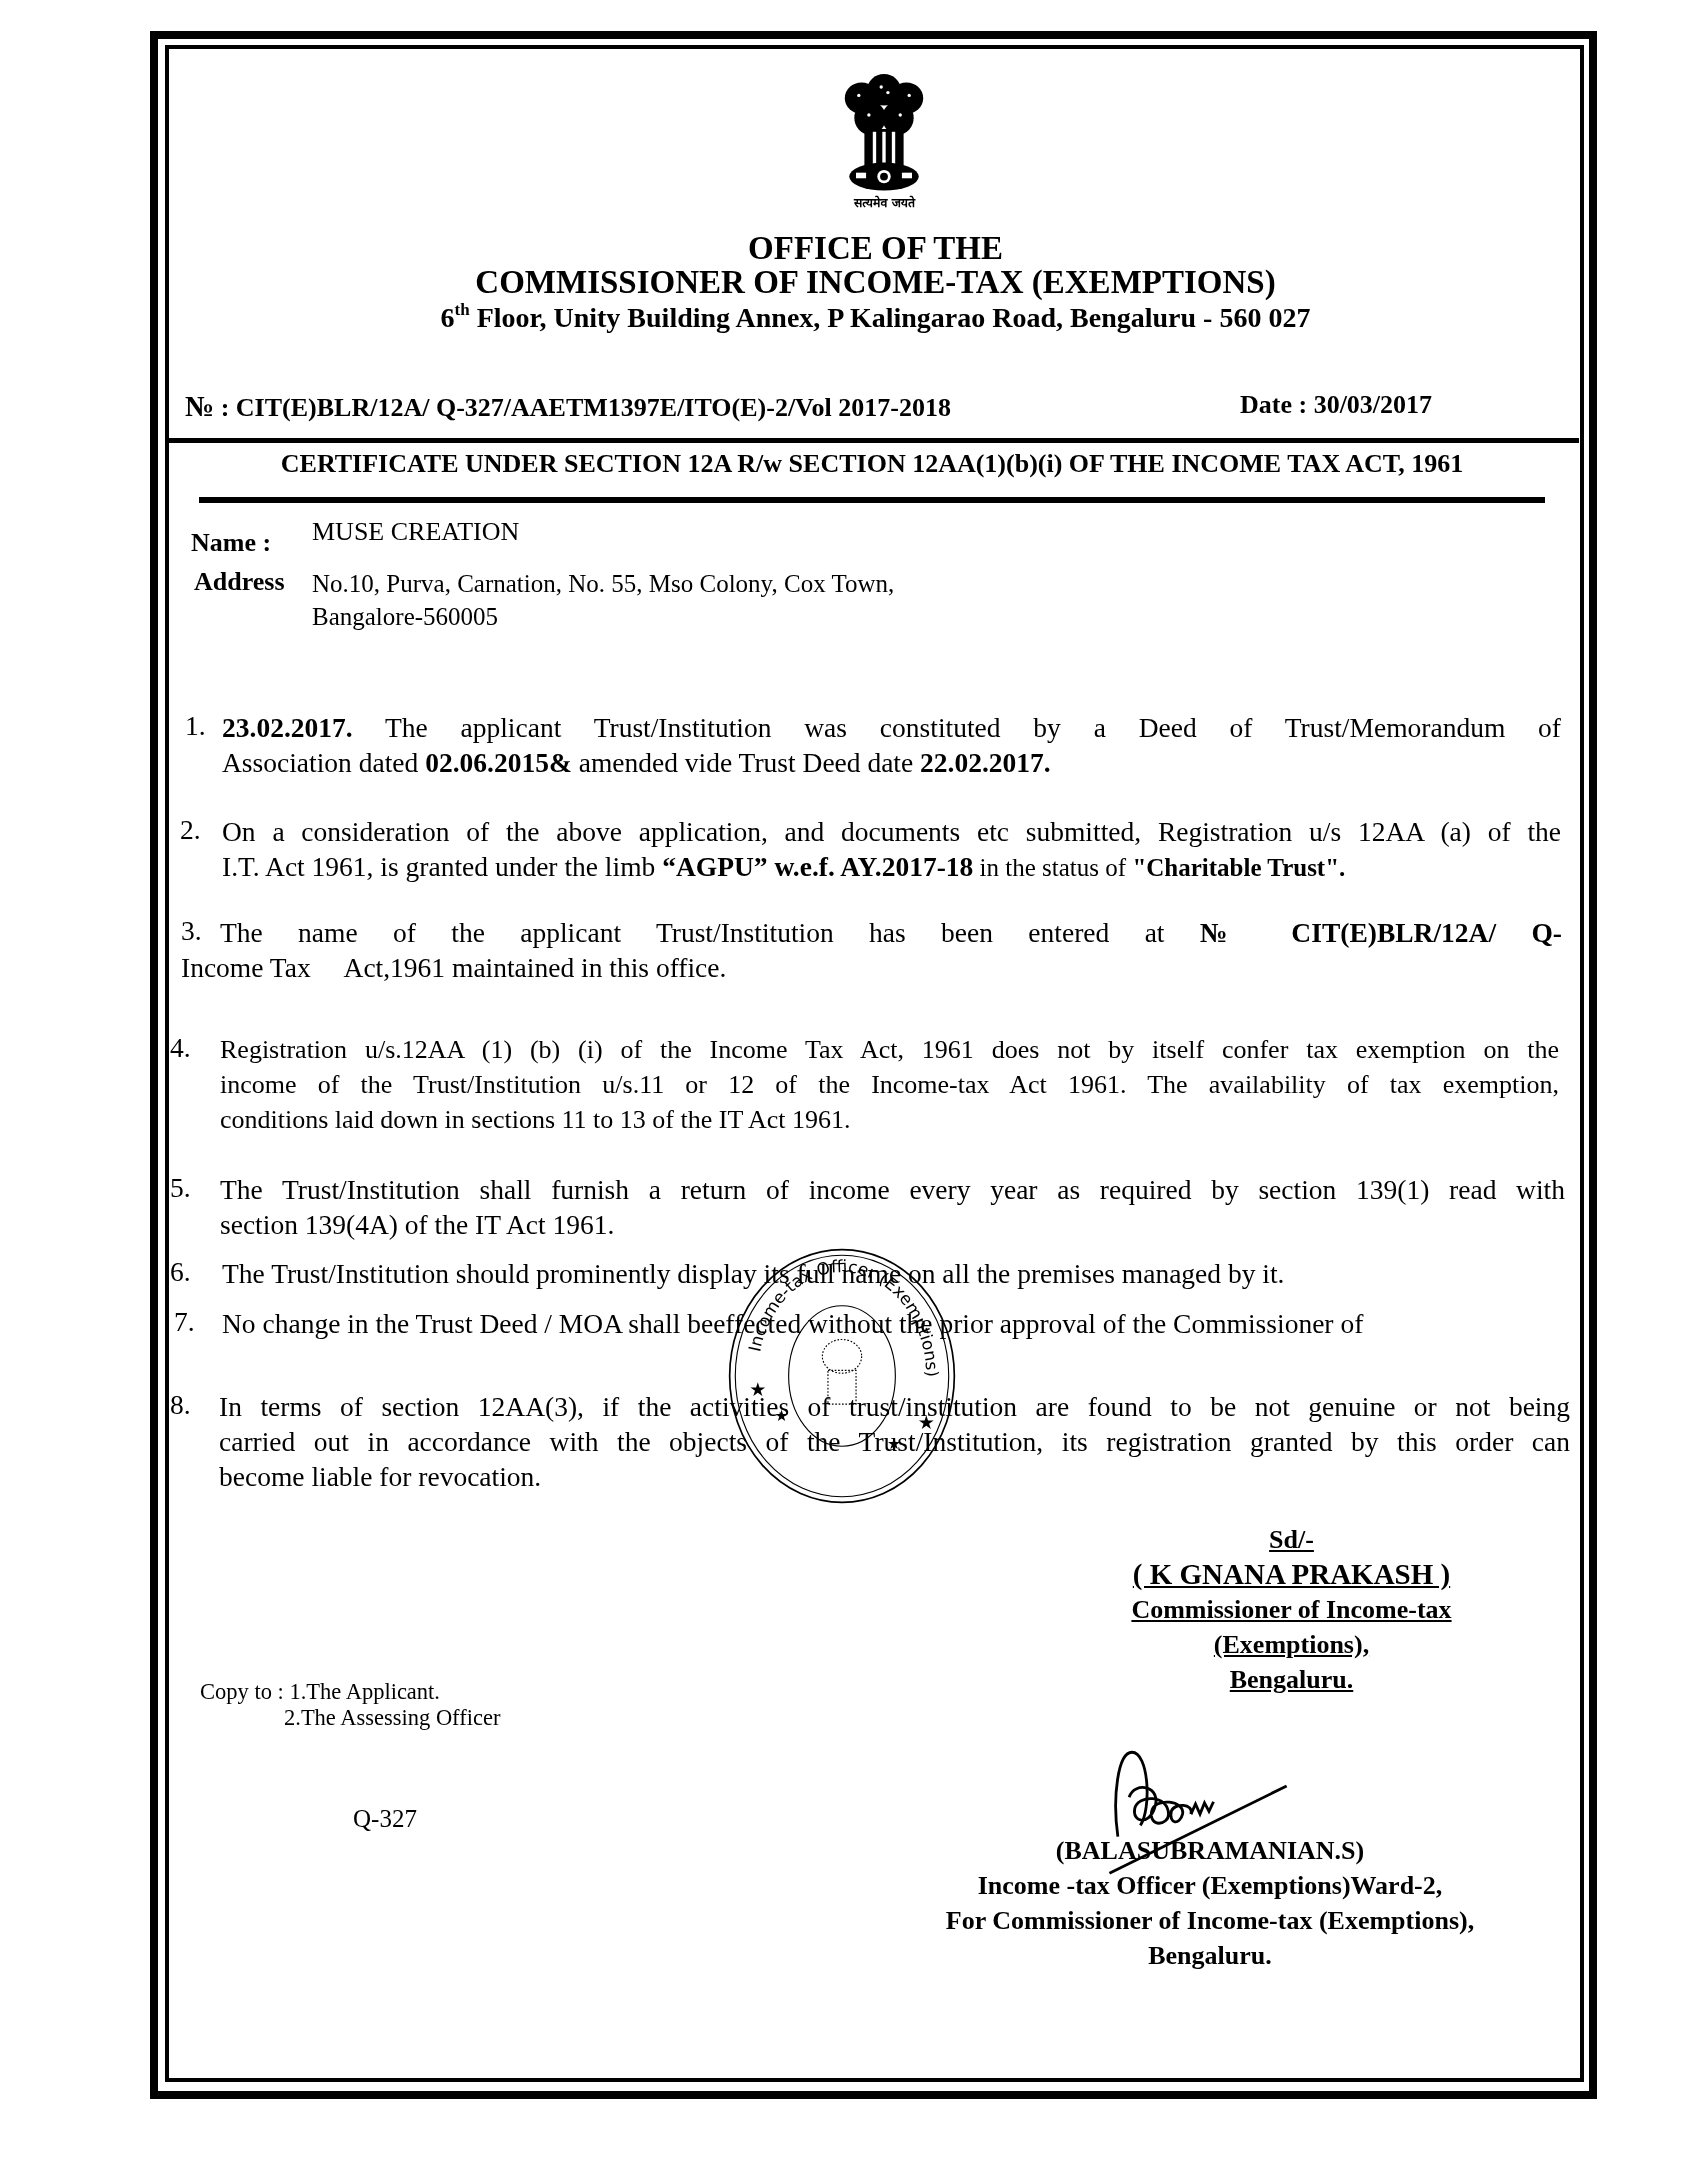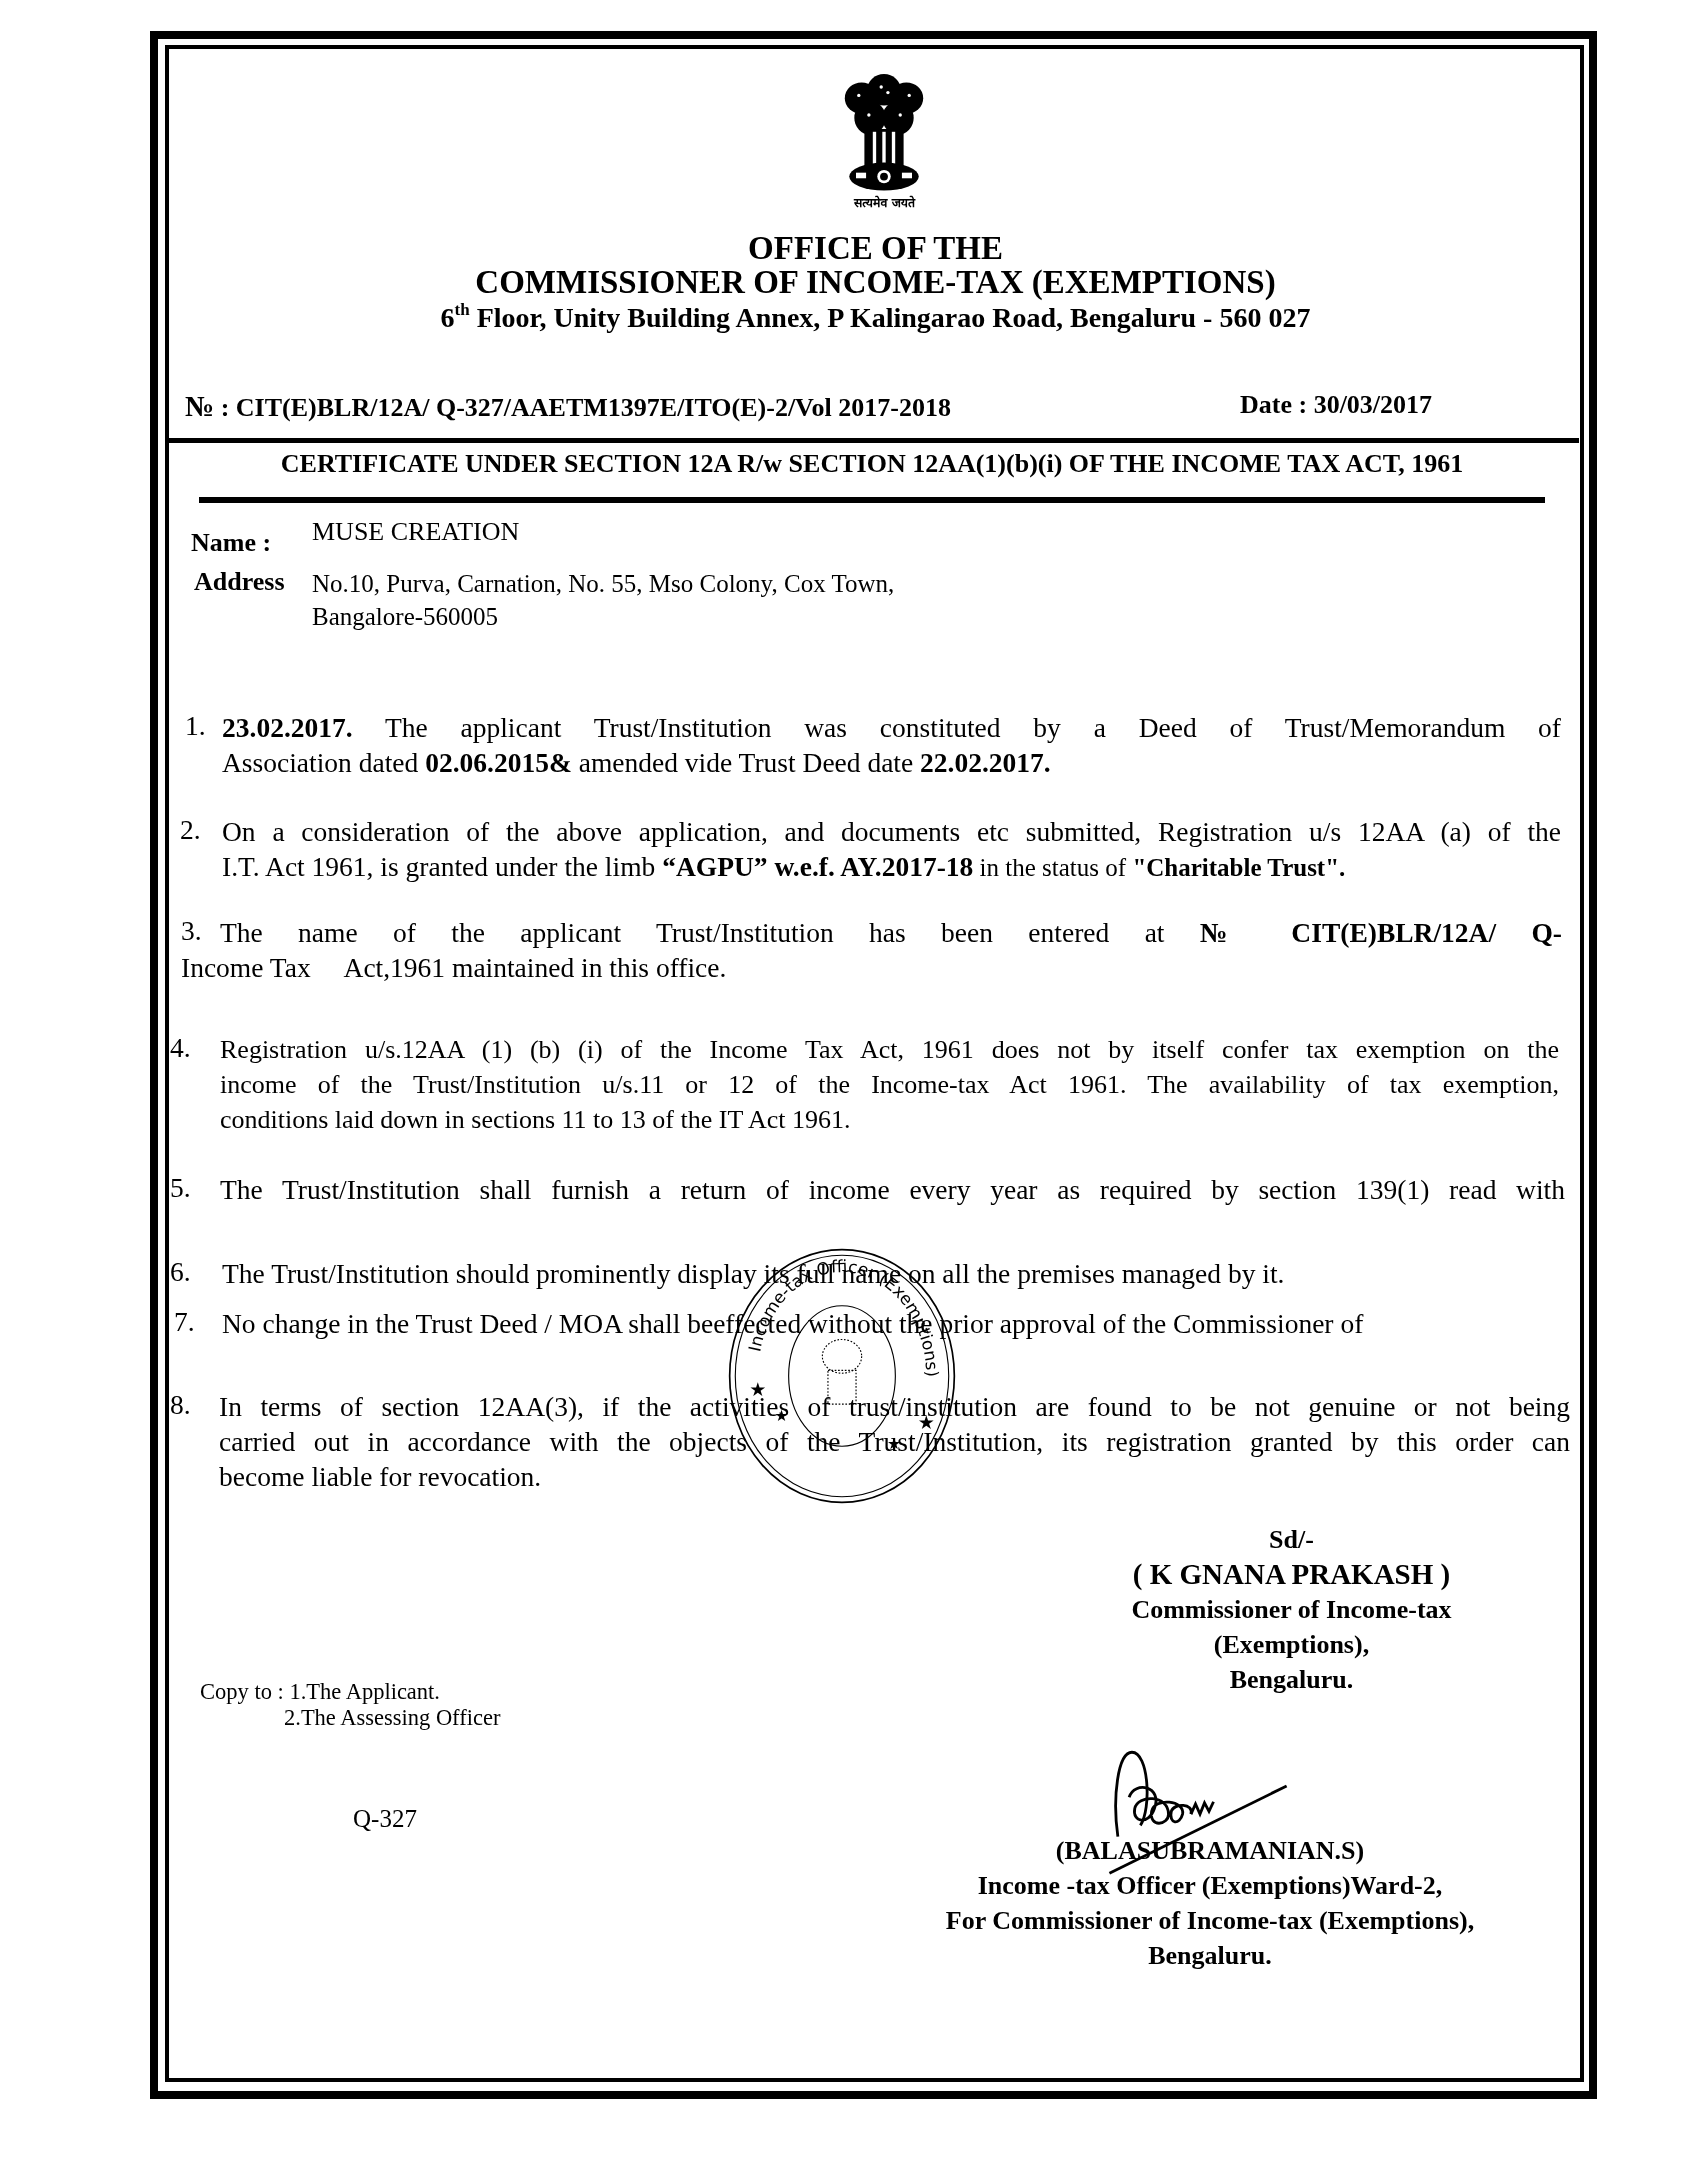--- a/index.html
+++ b/index.html
@@ -109,20 +109,21 @@
 <div class="item-num" style="left:170px; top:1032px;">4.</div>
 <div class="item-text" style="left:220px; top:1032px; width:1339px; font-size:26px;">
   <div class="just">Registration u/s.12AA (1) (b) (i) of the Income Tax Act, 1961 does not by itself confer tax exemption on the</div>
   <div class="just">income of the Trust/Institution u/s.11 or 12 of the Income-tax Act 1961.  The availability of tax   exemption,</div>
   <div>conditions laid down in sections 11 to 13 of the IT Act 1961.</div>
 </div>
 
 <div class="item-num" style="left:170px; top:1172px;">5.</div>
 <div class="item-text" style="left:220px; top:1172px; width:1345px;">
   <div class="just">The Trust/Institution shall furnish a return of income every year as required by section 139(1) read with</div>
+  <div>section 139(4A) of the IT Act 1961.</div>
 </div>
 
 <div class="item-num" style="left:170px; top:1256px;">6.</div>
 <div class="item-text" style="left:222px; top:1256px; width:1339px;">
   <div>The Trust/Institution should prominently display its full name on all the premises managed by it.</div>
 </div>
 
 <div class="item-num" style="left:174px; top:1306px;">7.</div>
 <div class="item-text" style="left:222px; top:1306px; width:1283px;">
   <div>No change in the Trust Deed / MOA shall beeffected without the prior approval of the Commissioner of</div>
@@ -148,21 +149,21 @@
 
   <ellipse cx="210" cy="200" rx="35" ry="30" fill="none" stroke="#000" stroke-width="2" stroke-dasharray="3 3"></ellipse>
   <rect x="185" y="225" width="50" height="60" fill="none" stroke="#000" stroke-width="2" stroke-dasharray="3 3"></rect>
 
   <text x="45" y="270" font-size="34" fill="#000">★</text>
   <text x="345" y="330" font-size="34" fill="#000">★</text>
   <text x="90" y="315" font-size="28" fill="#000">★</text>
   <text x="290" y="365" font-size="28" fill="#000">★</text>
 </svg>
 
-<div class="abs sig" style="left:1067px; top:1522px; width:449px;">
+<div class="abs sig" style="left:1067px; top:1522px; width:449px;text-decoration:underline;">
   <div>Sd/-</div>
   <div style="font-size:29px;">( K GNANA PRAKASH  )</div>
   <div>Commissioner of Income-tax (Exemptions),</div>
   <div>Bengaluru.</div>
 </div>
 
 <div class="abs copy" style="left:200px; top:1679px; white-space:nowrap;">
   <span>Copy to :</span>
   <span>1.The Applicant.</span>
 </div>

